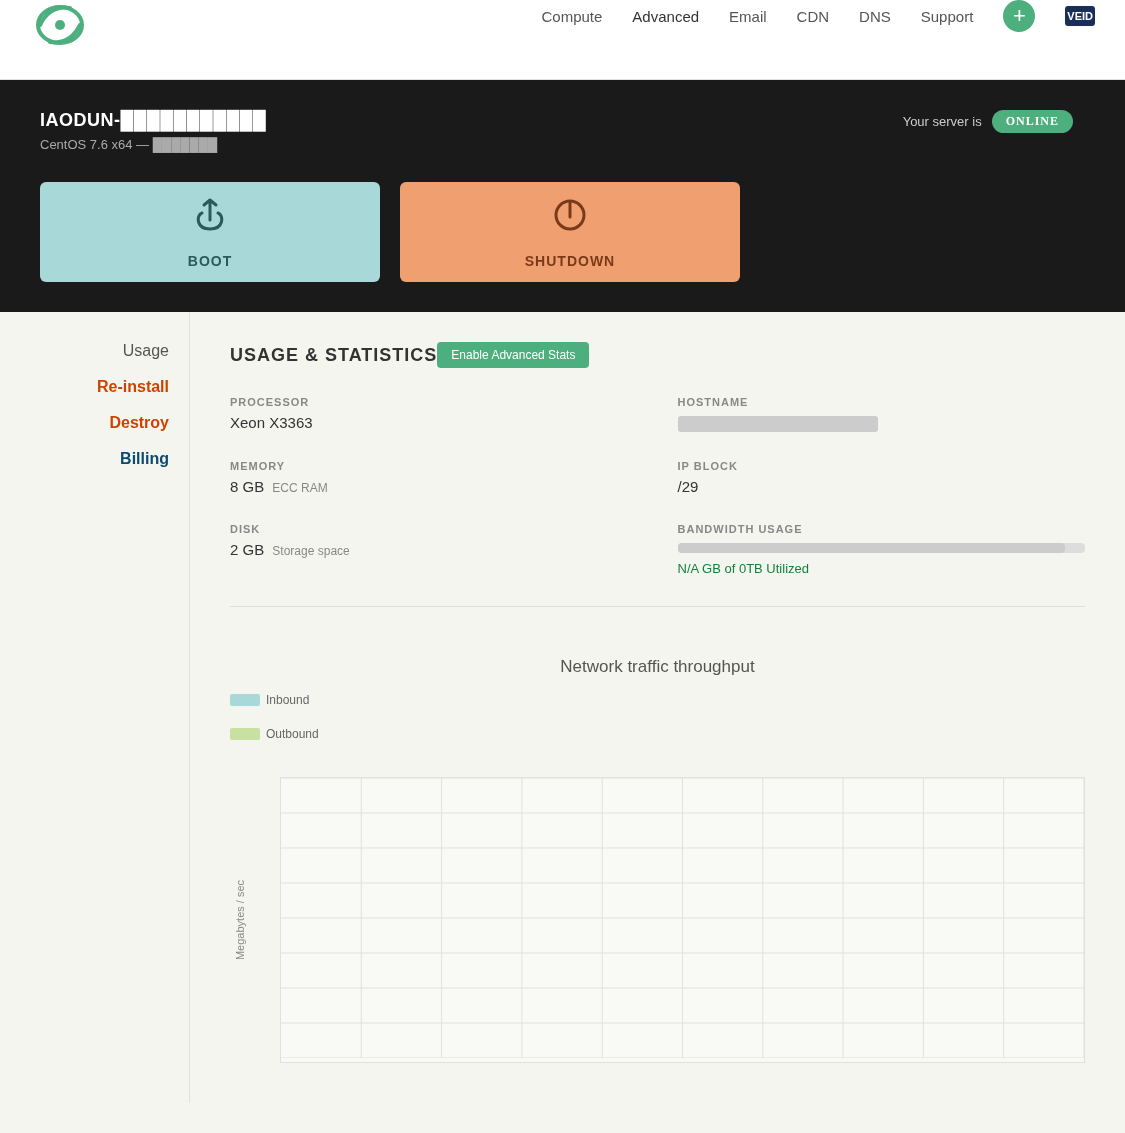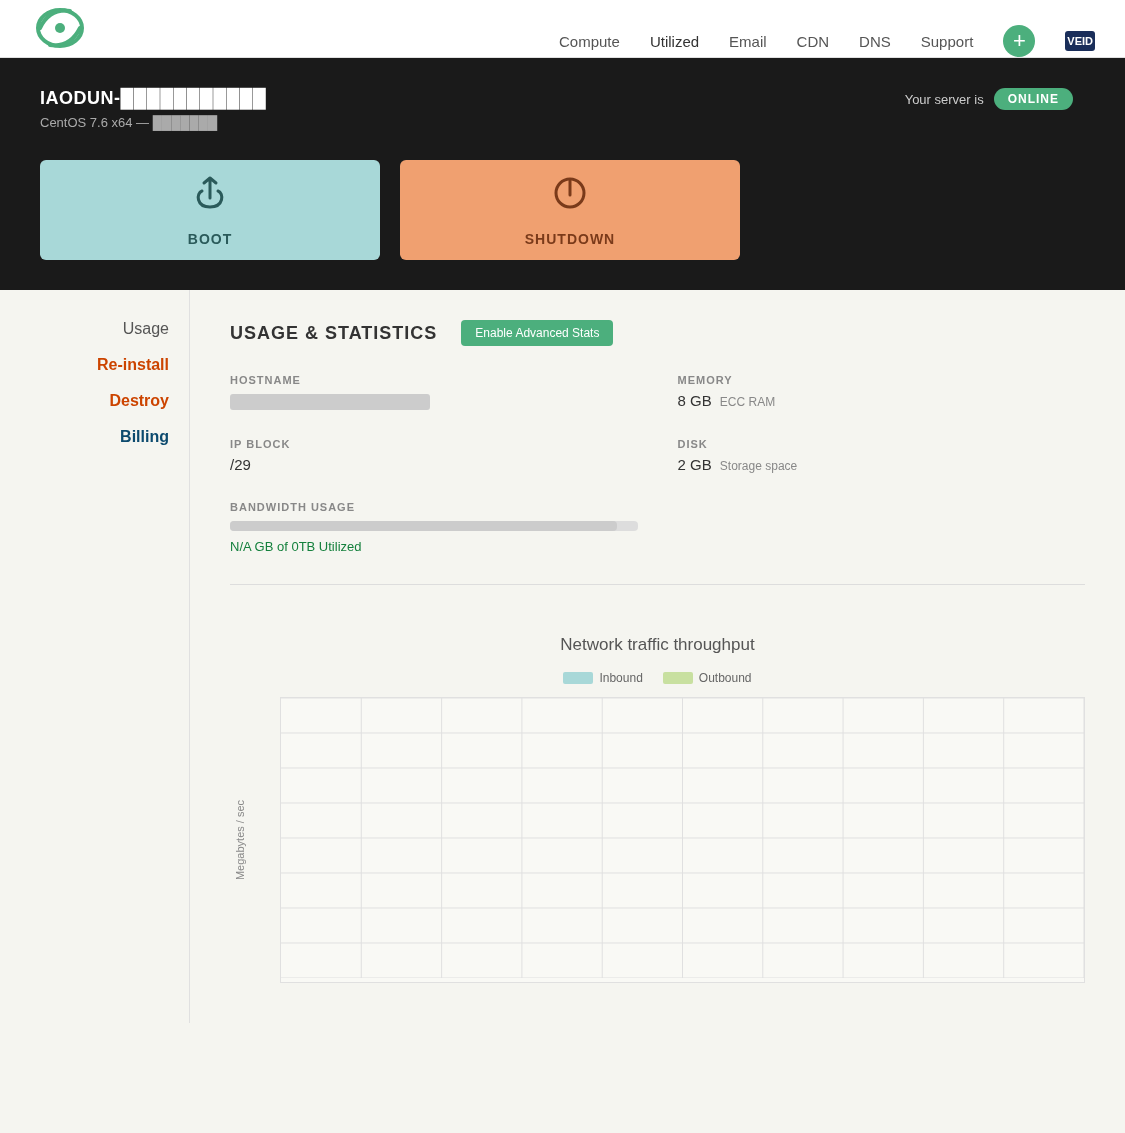--- a/index.html
+++ b/index.html
@@ -2,23 +2,23 @@
 <html><head>
   <meta charset="utf-8">
   <style>
     * { box-sizing: border-box; margin: 0; padding: 0; }
     body { font-family: 'Helvetica Neue', Arial, sans-serif; background: #f5f5f0; color: #333; }
 
     
     .header {
       background: #fff;
       border-bottom: 1px solid #e0e0e0;
-      height: 58px;
-      display: flex;
-      align-items: flex-end;
+      height: 80px;
+      display: flex;
+      align-items: flex-start;
       padding: 0 30px;
       position: relative;
     }
     .logo {
       width: 60px;
       height: 50px;
       margin-right: 40px;
     }
     .nav {
       display: flex;
@@ -84,20 +84,21 @@
       gap: 10px;
     }
     .status-badge {
       background: #4caf7d;
       color: #fff;
       padding: 4px 14px;
       border-radius: 12px;
       font-size: 12px;
       font-weight: bold;
       letter-spacing: 1px;
+      font-family: Liberation Serif, serif;
     }
     .action-buttons {
       display: flex;
       gap: 20px;
     }
     .action-btn {
       flex: 1;
       max-width: 340px;
       min-height: 100px;
       border: none;
@@ -150,21 +151,21 @@
 
     
     .stats-panel {
       flex: 1;
       padding: 30px 40px;
       background: #f5f5f0;
     }
     .stats-header {
       display: flex;
       align-items: center;
-      gap: 24px;
+      gap: 0;
       margin-bottom: 28px;
     }
     .stats-title {
       font-size: 18px;
       font-weight: 700;
       color: #333;
       letter-spacing: 1px;
     }
     .enable-stats-btn {
       background: #4caf7d;
@@ -244,21 +245,22 @@
     .chart-title {
       text-align: center;
       font-size: 17px;
       color: #555;
       margin-bottom: 16px;
     }
     .chart-legend {
       display: flex;
       justify-content: center;
       gap: 20px;
-      margin-bottom: 12px;
+      margin-bottom: 36px;
+      flex-direction: column;
     }
     .legend-item {
       display: flex;
       align-items: center;
       gap: 6px;
       font-size: 12px;
       color: #666;
     }
     .legend-color {
       width: 30px;
@@ -306,21 +308,21 @@
     <svg class="logo" viewBox="0 0 60 50">
       <ellipse cx="30" cy="25" rx="22" ry="18" fill="none" stroke="#4caf7d" stroke-width="4"></ellipse>
       <path d="M10 25 Q20 5 40 8" fill="none" stroke="#4caf7d" stroke-width="4" stroke-linecap="round"></path>
       <path d="M50 25 Q40 45 20 42" fill="none" stroke="#4caf7d" stroke-width="4" stroke-linecap="round"></path>
       <circle cx="30" cy="25" r="5" fill="#4caf7d"></circle>
     </svg>
   </div>
 
   <nav class="nav nav-link-wrapper">
     <a href="#">Compute</a>
-    <a href="#" style="color:#333;font-weight:500;">Utilized</a>
+    <a href="#" style="color:#333;font-weight:500;">Advanced</a>
     <a href="#">Email</a>
     <a href="#">CDN</a>
     <a href="#">DNS</a>
     <a href="#">Support</a>
     <button class="nav-plus">+</button>
     <span class="nav-badge">VEID</span>
   </nav>
 </header>
 
 <div class="server-hero">
@@ -370,20 +372,24 @@
   <div style="flex:1; display:flex; flex-direction:column;">
     <div class="stats-panel">
 
       <div class="stats-header">
         <span class="stats-title">USAGE &amp; STATISTICS</span>
         <button class="enable-stats-btn">Enable Advanced Stats</button>
       </div>
 
       <div class="stats-grid">
 
+        <div class="stat-item">
+          <div class="stat-label">PROCESSOR</div>
+          <div class="stat-value">Xeon X3363</div>
+        </div>
 
         <div class="stat-item">
           <div class="stat-label">HOSTNAME</div>
           <div class="stat-value">
             <span class="stat-redacted"></span>
           </div>
         </div>
 
         <div class="stat-item">
           <div class="stat-label">MEMORY</div>

